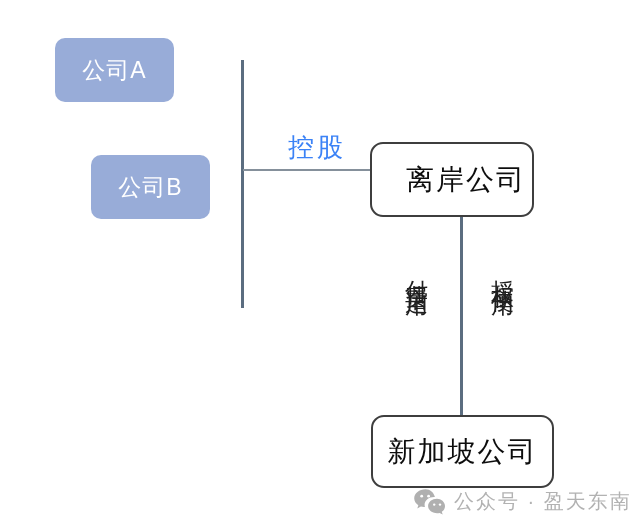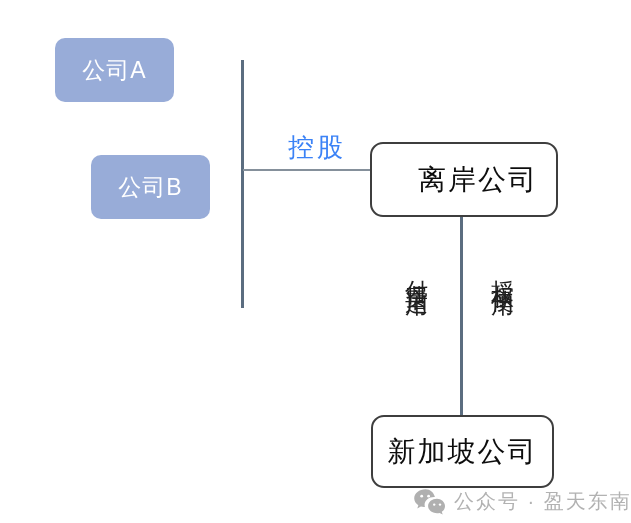--- a/index.html
+++ b/index.html
@@ -82,21 +82,21 @@
     border: 2px solid #3e3e3e;
     border-radius: 13px;
     display: flex;
     align-items: center;
     justify-content: center;
     color: #0d0d0d;
     font-size: 28px;
     letter-spacing: 2px;
     box-sizing: border-box;
   }
-  .entity-offshore  { left: 370px; top: 142px; width: 188px; height: 75px; padding-left: 28px; }
+  .entity-offshore  { left: 370px; top: 142px; width: 164px; height: 75px; padding-left: 28px; }
   .entity-singapore { left: 371px; top: 415px; width: 183px; height: 73px; text-align: center; }
 
   
   .watermark {
     position: absolute;
     left: 413px; top: 488px;
     display: flex;
     align-items: center;
     gap: 7px;
     color: #b2b2b2;

